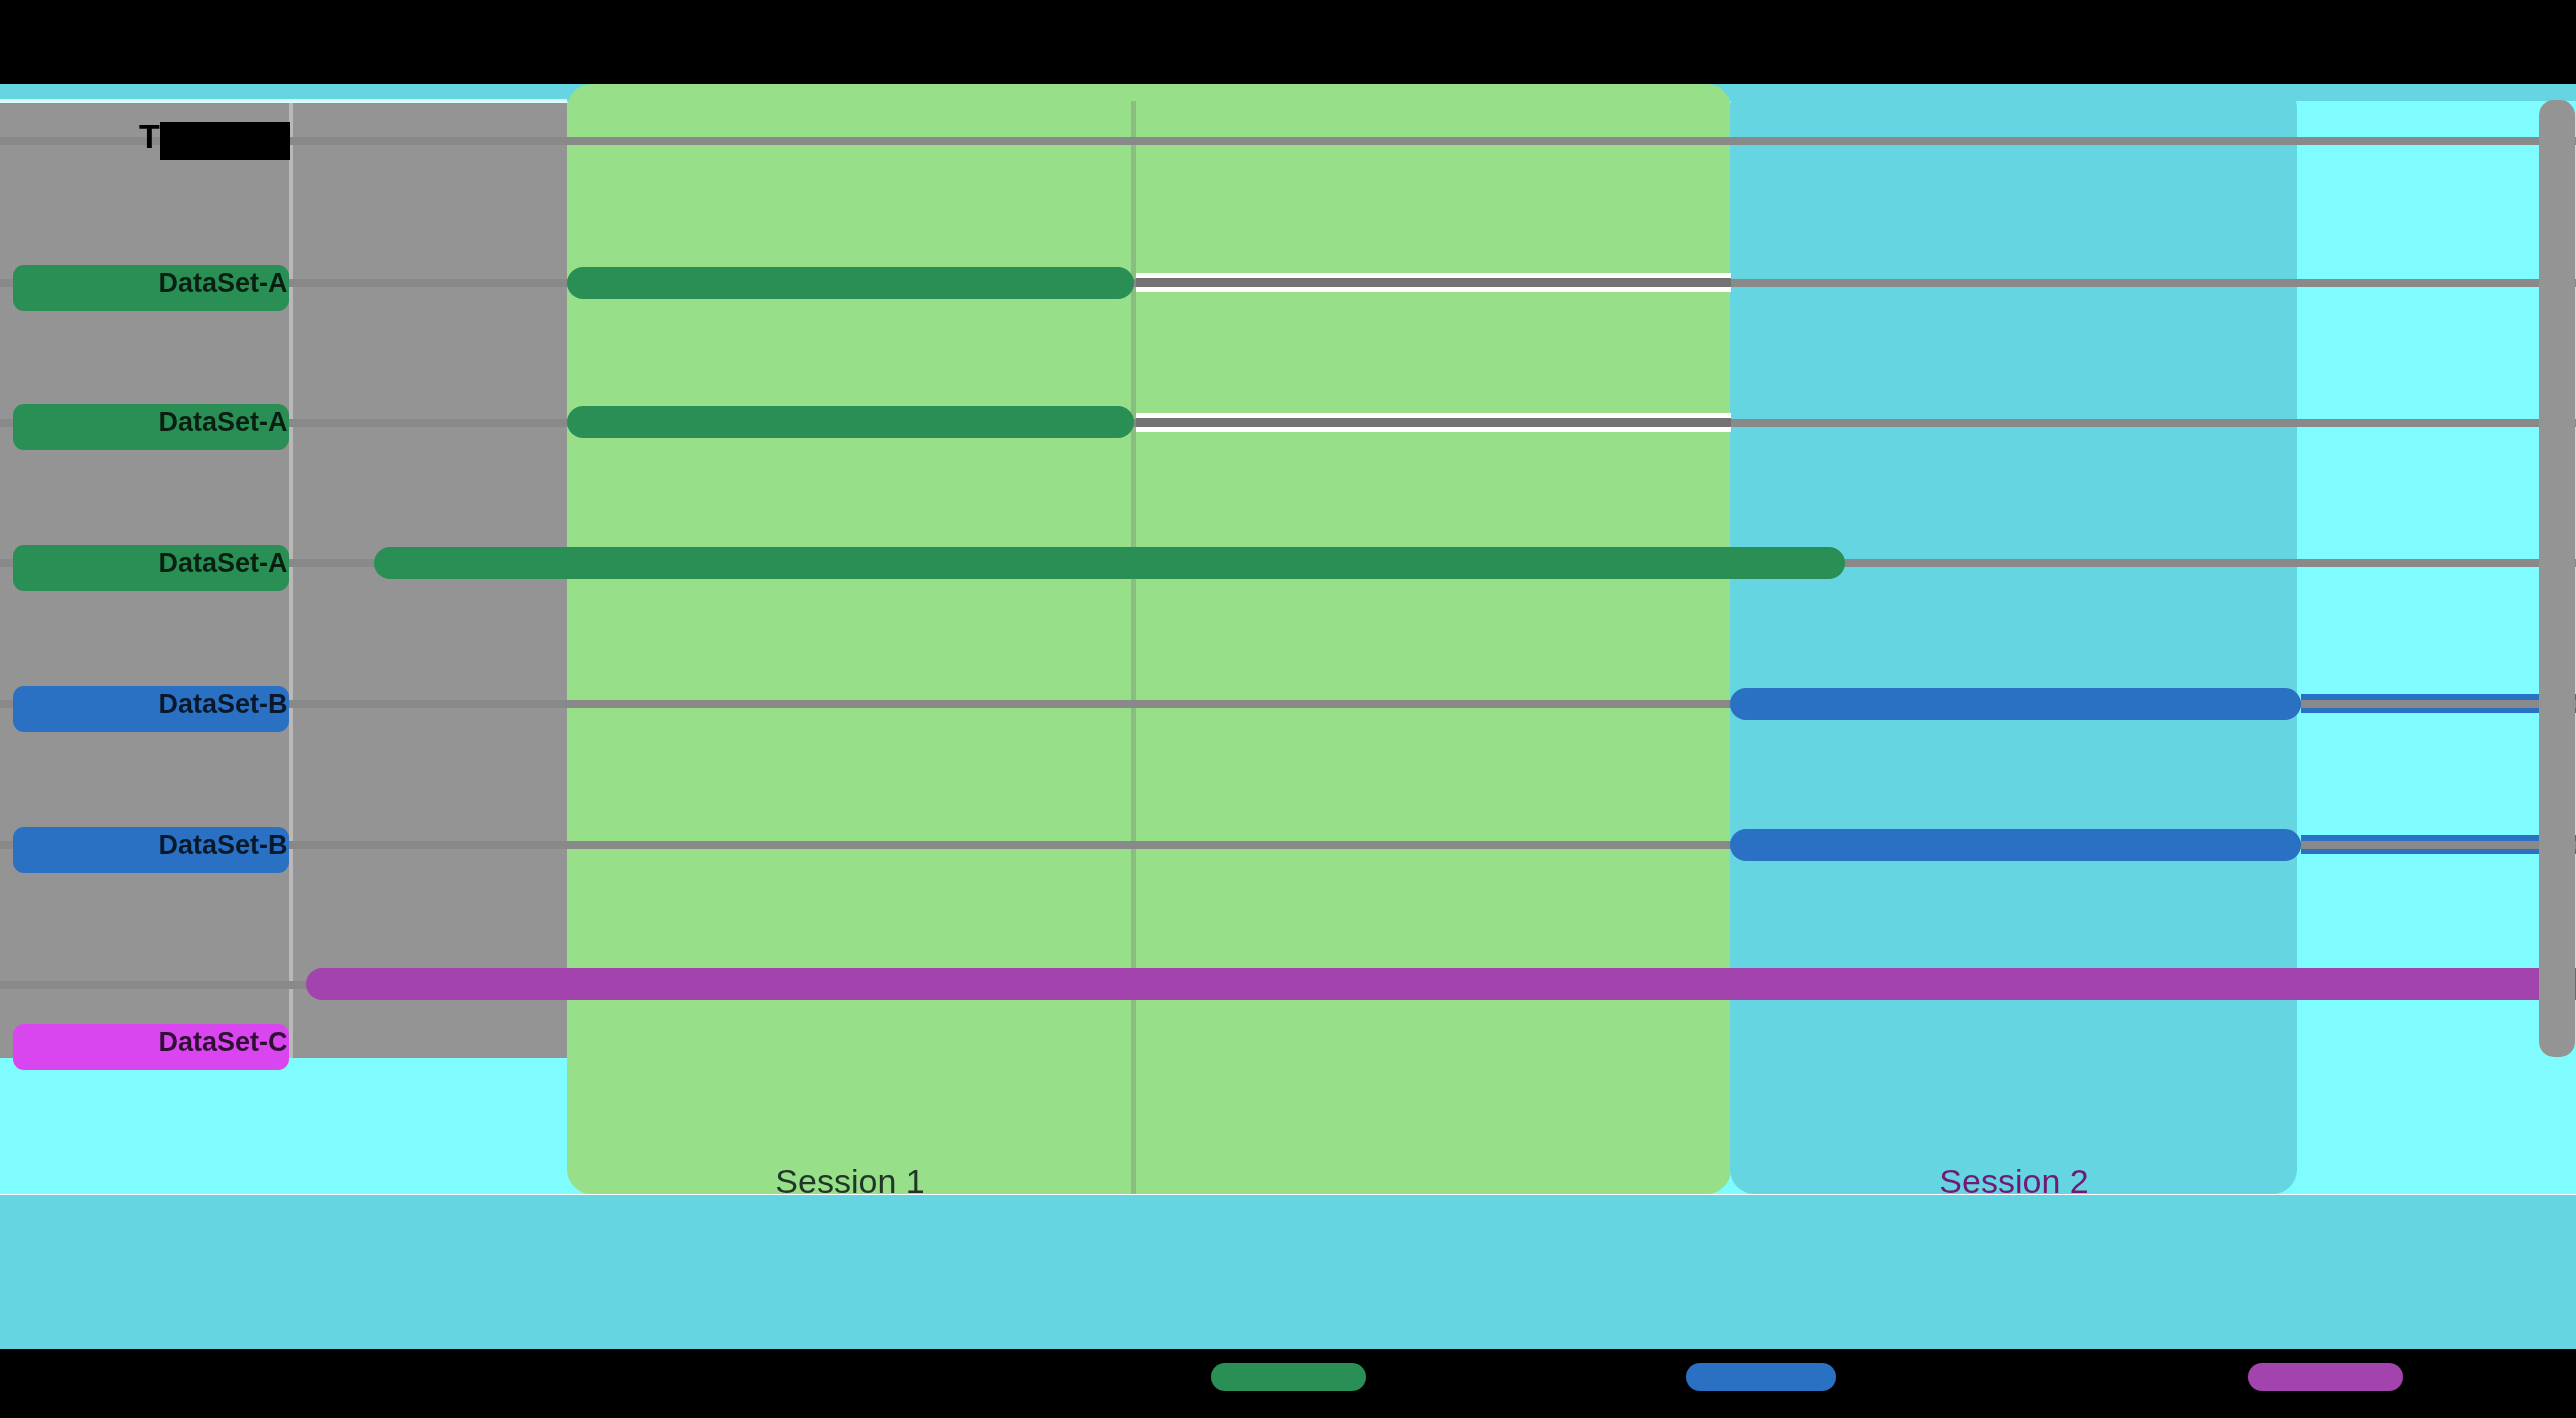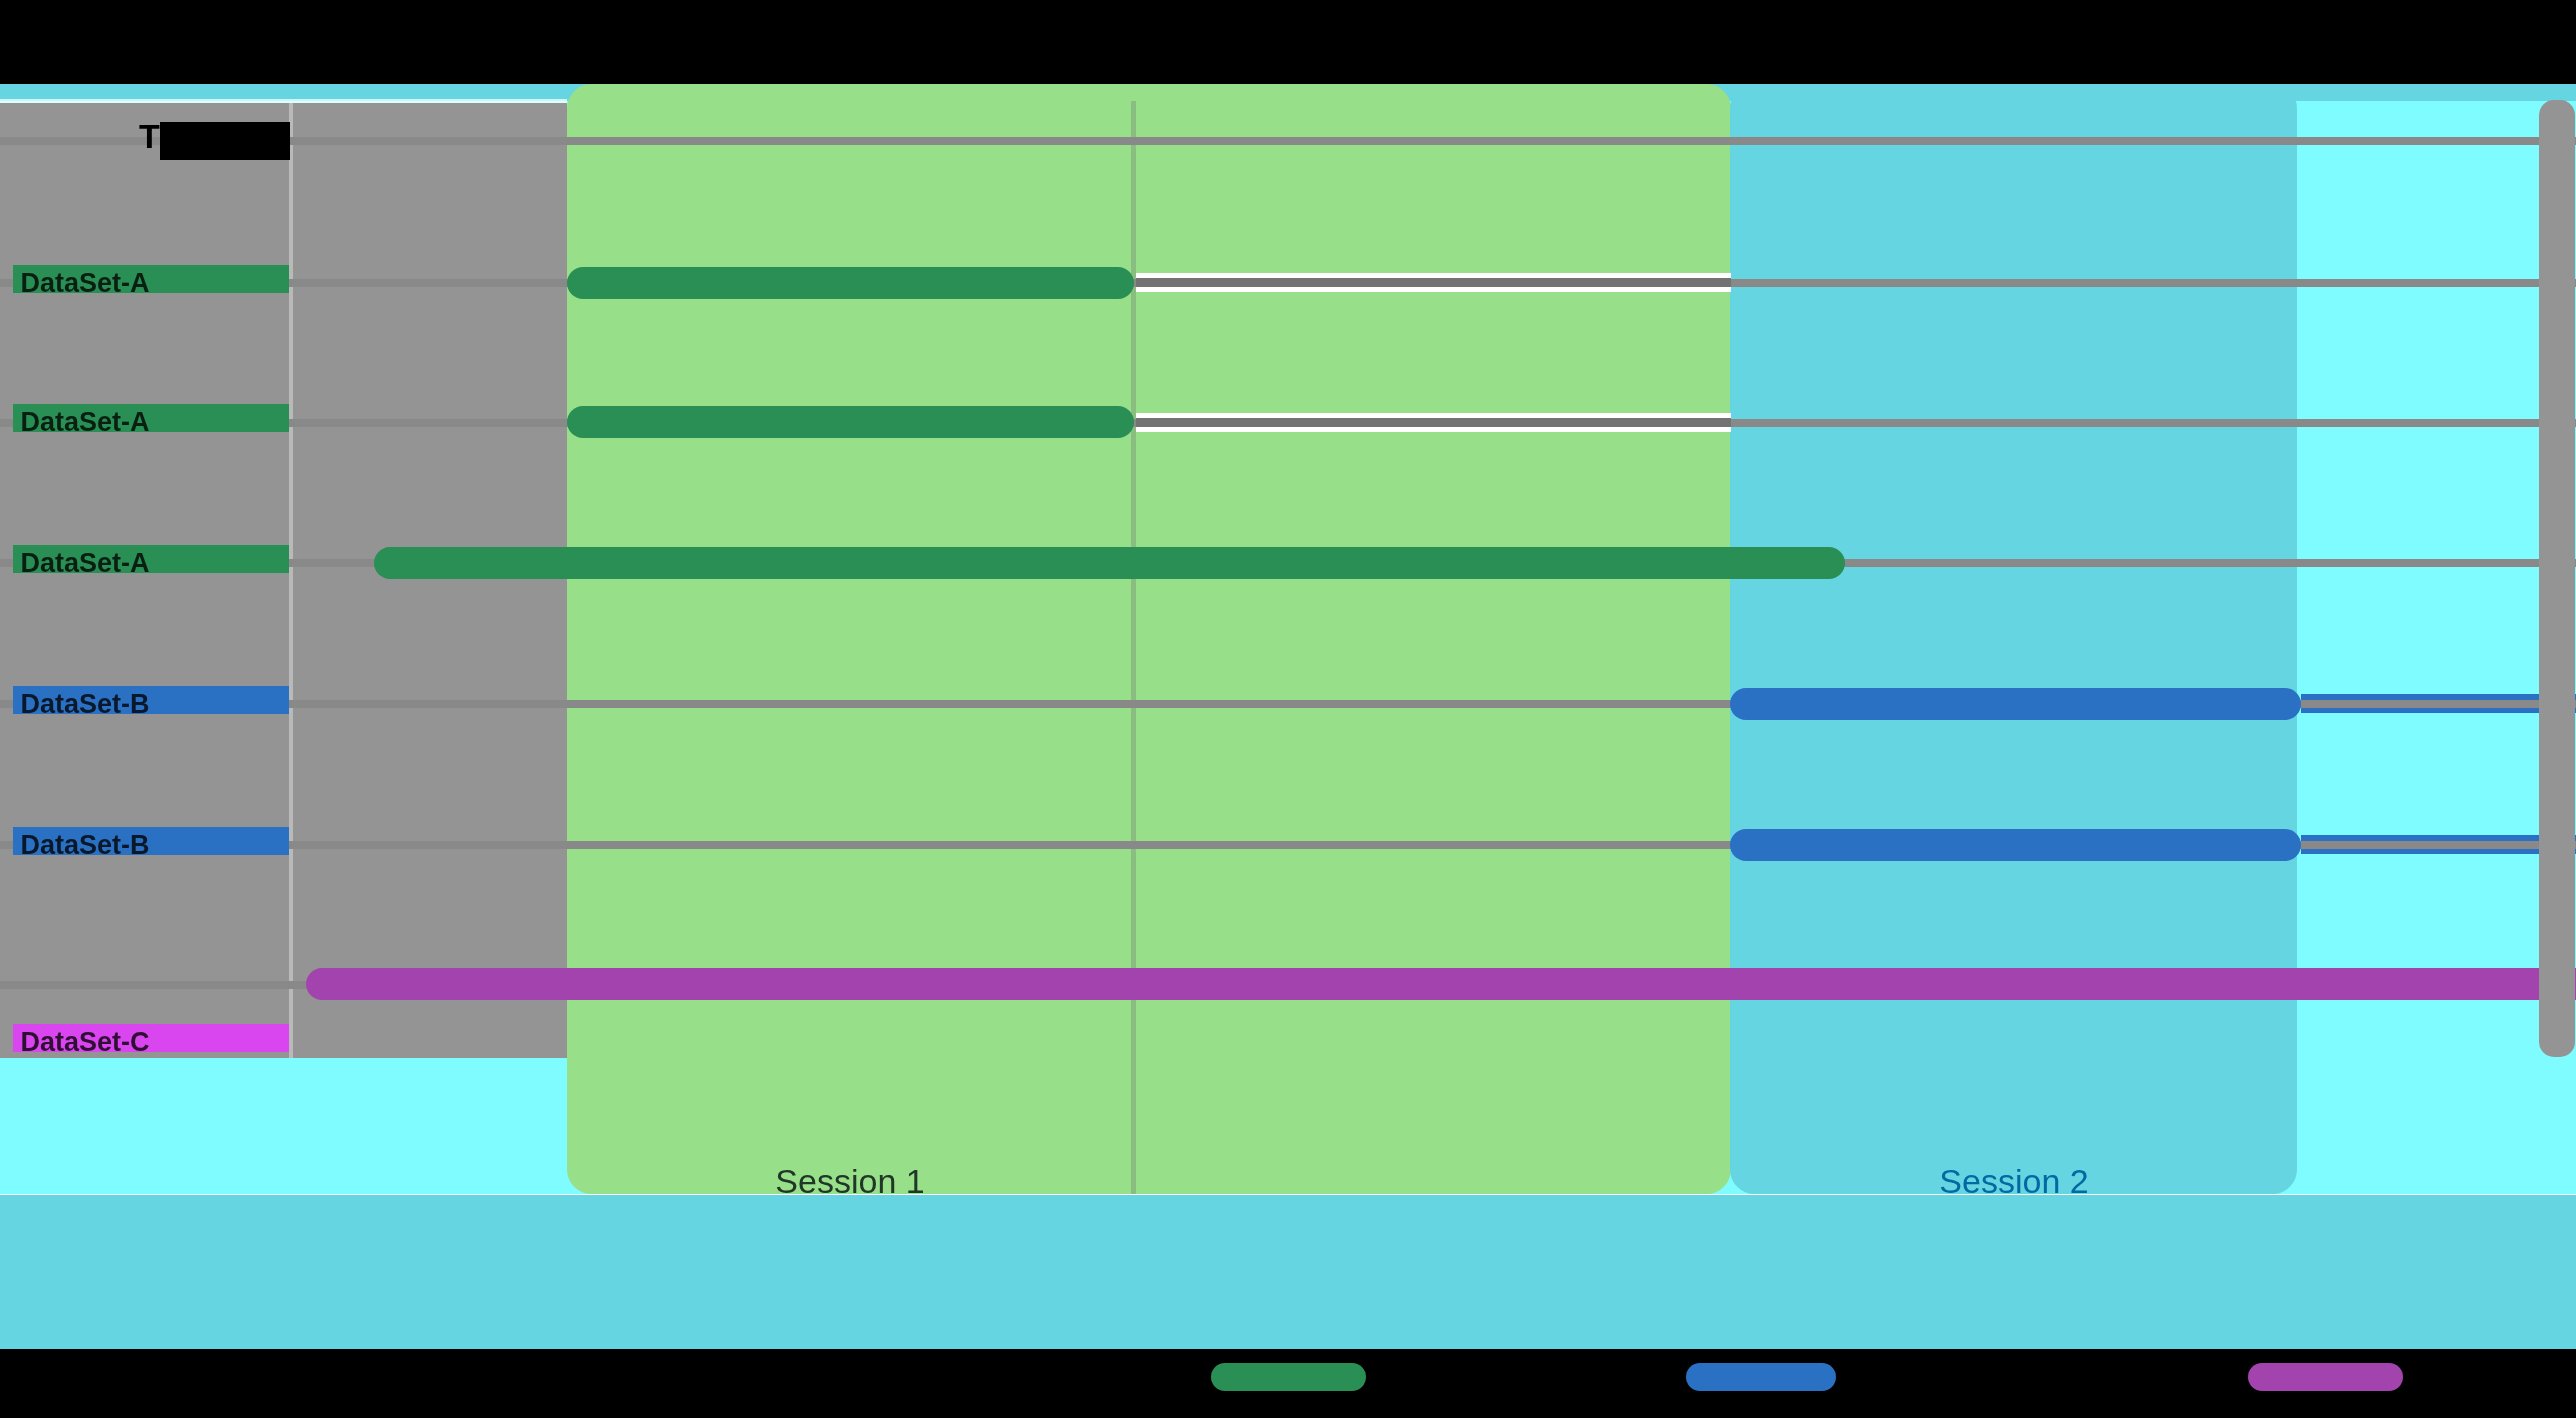--- a/index.html
+++ b/index.html
@@ -17,21 +17,21 @@
   .session-2{left:1730px;width:567px;background:#66d5e2;}
   .session-label{top:1160px;height:43px;line-height:43px;font-size:34px;
                  transform:translateX(-50%);white-space:nowrap;}
   .label-column-divider{left:289px;top:103px;width:3.8px;height:955px;background:rgba(255,255,255,.35);}
   .column-divider-line{left:1131px;top:101px;width:4.7px;height:1093px;background:rgba(105,105,105,.28);}
 
   .gridline{left:0;width:2576px;height:7.5px;background:#898989;}
   .grid-dark-seg{height:9.4px;background:#737373;}
   .row-track{height:19px;}
   .row-bar{height:32px;border-radius:16px;}
-  .row-label{left:13px;width:276px;height:28px;border-radius:0;}
+  .row-label{left:13px;width:276px;height:46px;border-radius:11px;text-align:center;}
   .row-label span{position:static;display:inline-block;padding-left:7.5px;
                   font-size:27px;font-weight:bold;line-height:36px;color:rgba(0,0,0,.78);}
 
   .time-axis-label{left:139px;top:116px;width:160px;height:45px;}
   .t-frag{left:0;top:0;font-size:34px;font-weight:bold;color:#000;line-height:41px;}
   .redaction-box{left:20.6px;top:5.6px;width:130px;height:38px;background:#000;}
 
   .scrollbar-thumb{left:2539px;top:100px;width:36px;height:957px;background:#949494;
                    border-radius:15px;}
   .outer-band-bottom{left:0;top:1195px;width:2576px;height:154px;background:#66d5e2;}
@@ -92,21 +92,21 @@
       <div class="row-label" style="top: 827px; background: rgb(42, 113, 196);">
         <span>DataSet-B</span>
       </div>
       <div class="row-bar" style="left: 306px; top: 968px; width: 2270px; background: rgb(163, 68, 174); border-radius: 16px 0px 0px 16px;"></div>
       <div class="row-label" style="top: 1024px; background: #d946ef;">
         <span>DataSet-C</span>
       </div>
     </div>
   <div id="session-labels">
       <div class="session-label" style="left: 850px; color: rgb(32, 54, 38);">Session 1</div>
-      <div class="session-label" style="left: 2014px; color: #0369a1;">Session 2</div>
+      <div class="session-label" style="left: 2014px; color: #701a75;">Session 2</div>
     </div>
 
   <div class="time-axis-label">
     <span class="t-frag">T</span>
     <div class="redaction-box"></div>
   </div>
 
   <div class="scrollbar-thumb"></div>
 
   <div class="outer-band-bottom"></div>

